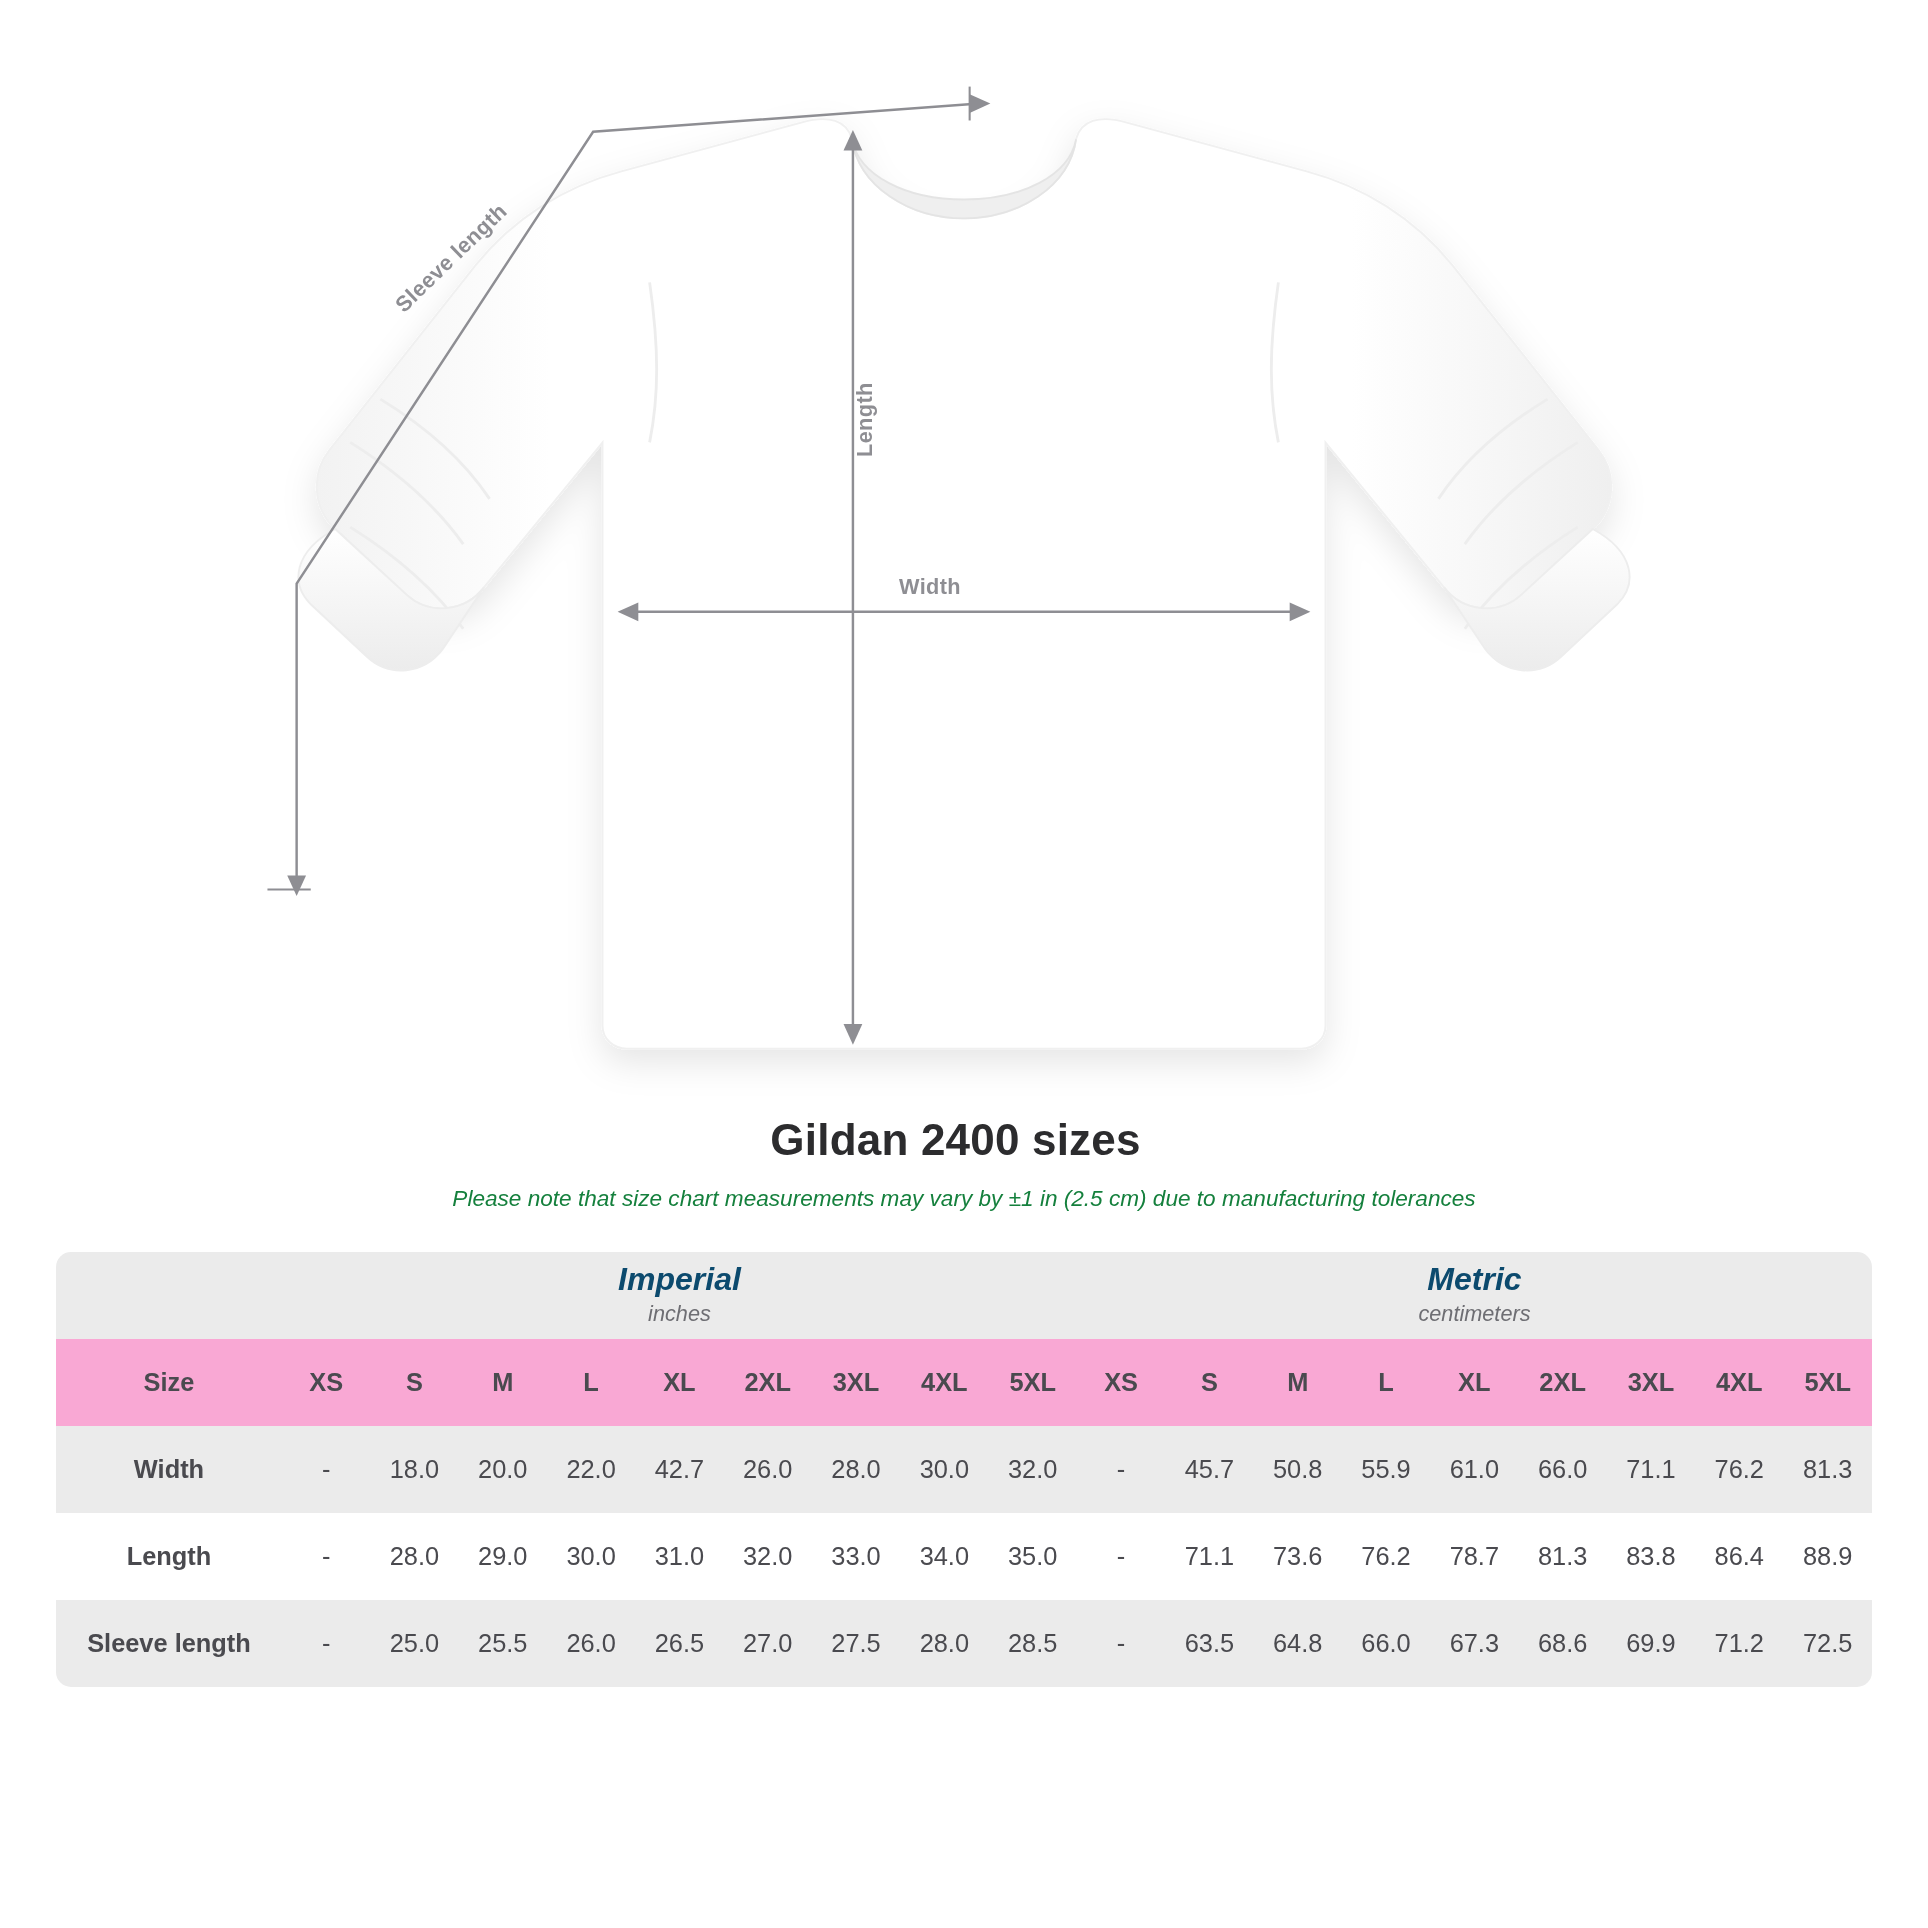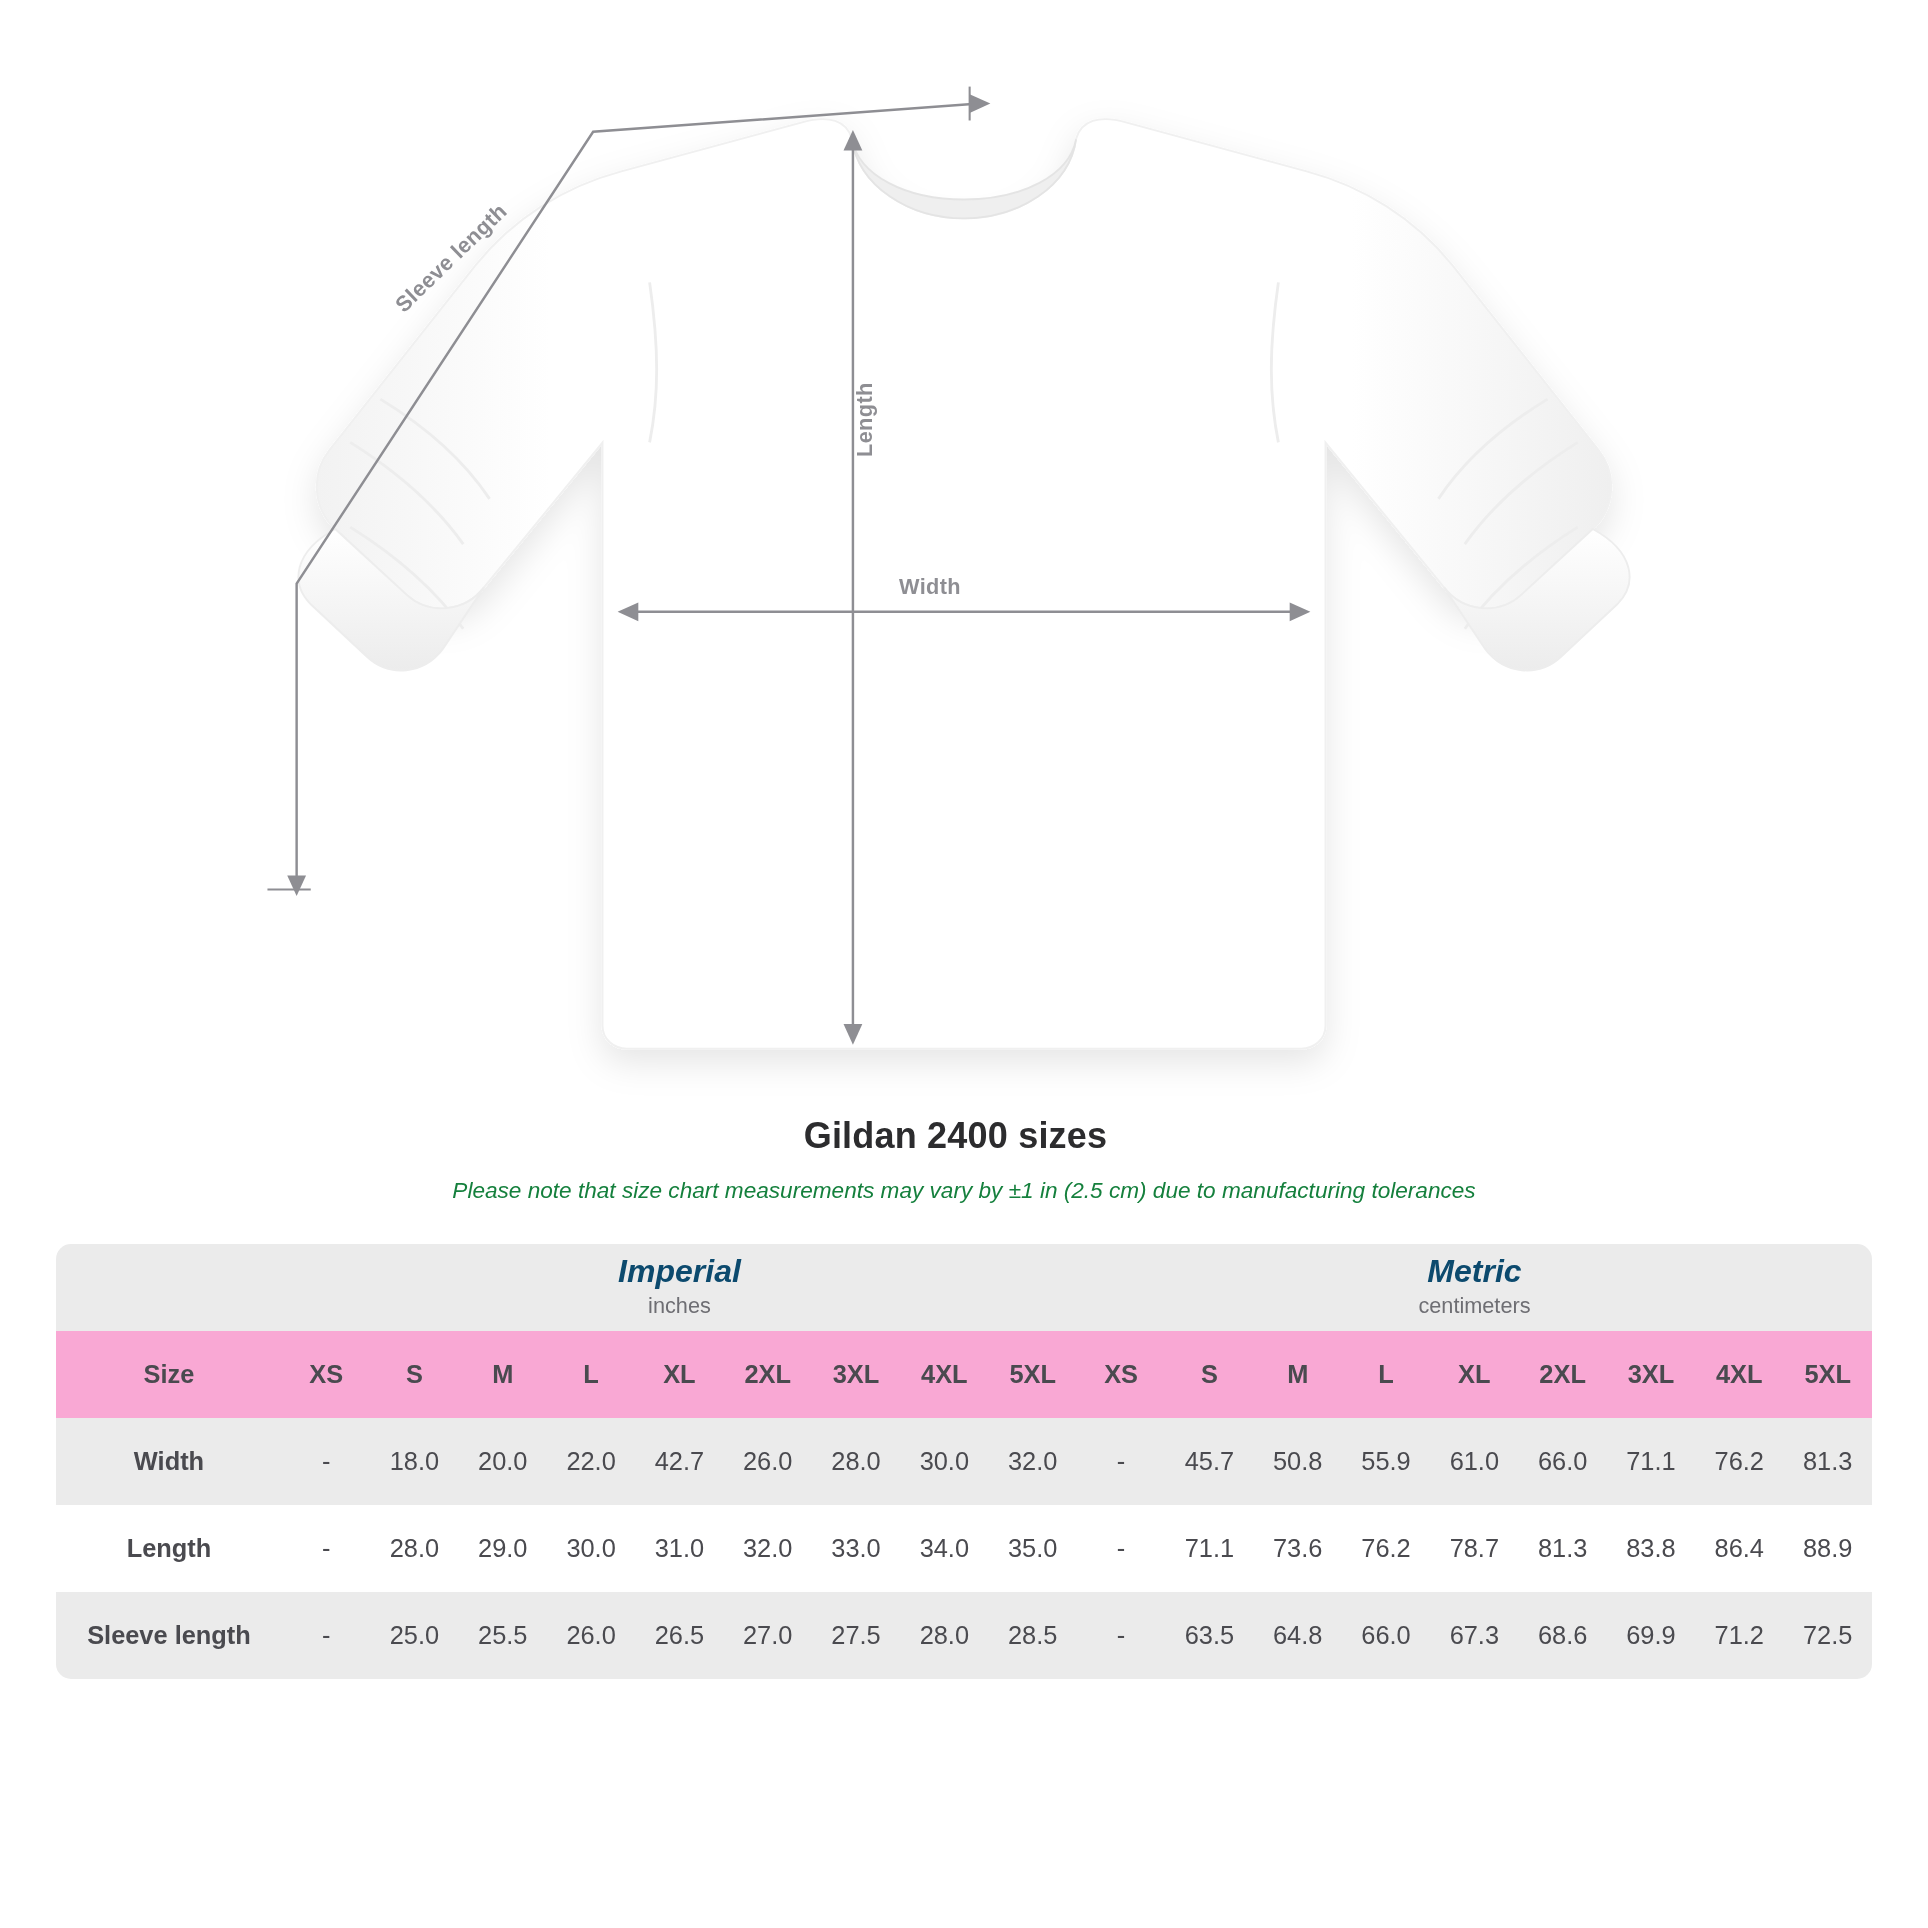--- a/index.html
+++ b/index.html
@@ -38,21 +38,21 @@
   }
   .label-sleeve {
     left: 390px; top: 299px;
     transform: rotate(-44deg);
     transform-origin: left top;
   }
 
   
   .title-block { text-align: center; margin-top: 9.4px; }
   .chart-title {
-    font-size: 36px;
+    font-size: 44px;
     font-weight: bold;
     color: #2c2c2e;
     margin: 0 17px 21px 0;
     letter-spacing: 0.2px;
   }
   .chart-note {
     font-size: 22.6px;
     font-style: italic;
     color: #15803d;
     margin: 0;
@@ -84,20 +84,21 @@
   .unit-name {
     font-size: 32px;
     font-weight: bold;
     font-style: italic;
     color: #0c4a6e;
     display: block;
     line-height: 1.15;
   }
   .unit-sub {
     font-size: 21.7px;
+    font-style: italic;
     color: #6e6e73;
     display: block;
     line-height: 1.5;
   }
   .header-row td {
     background: #f9a8d4;
     font-weight: bold;
     color: #4a4a4f;
     font-size: 26px;
     height: 98px;

